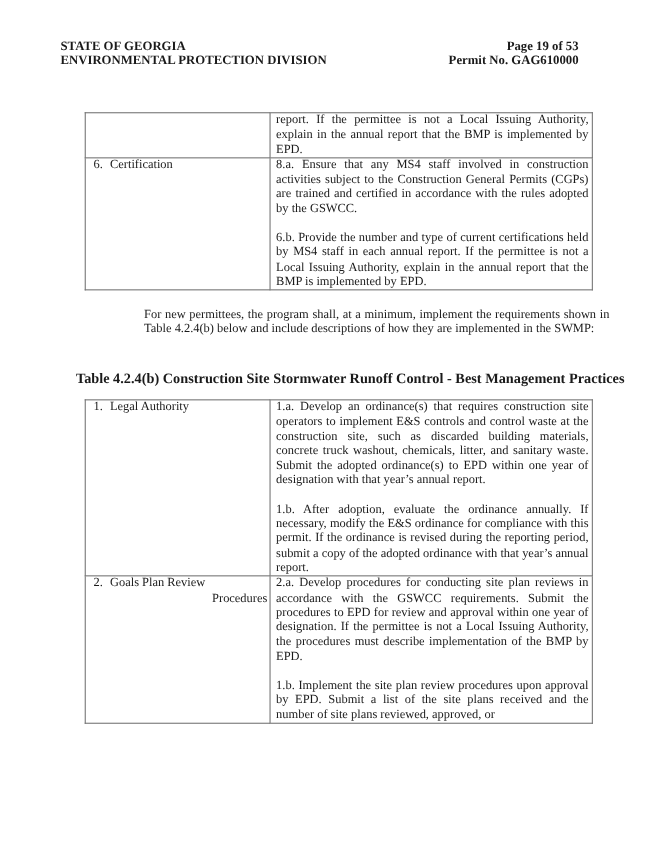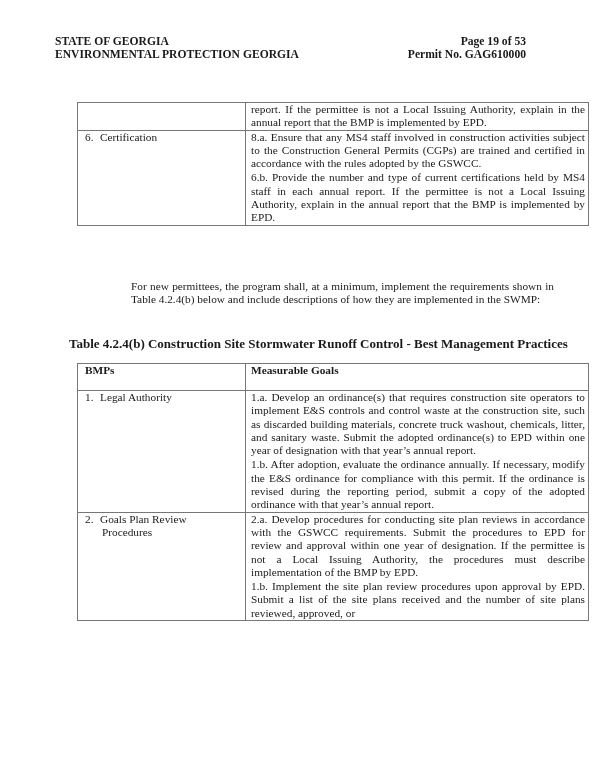--- a/index.html
+++ b/index.html
@@ -6,42 +6,42 @@
   body {
     width: 600px; height: 777px; position: relative; overflow: hidden;
     font-family: "Liberation Serif", serif; color: #1a1a1a;
     font-size: 11.3px; line-height: 13.3px;
   }
   .hdr { position: absolute; top: 35px; font-weight: bold; font-size: 11.6px; line-height: 13.4px; }
   .hdr-left { left: 55px; }
   .hdr-right { left: 375px; width: 123px; text-align: right; margin-left: 28px; }
   .hdr div { white-space: nowrap; }
 
-  table.doc { position: absolute; left: 77px; width: 512px; border-collapse: collapse; table-layout: fixed; font-family: Liberation Serif, serif; }
+  table.doc { position: absolute; left: 77px; width: 462px; border-collapse: collapse; table-layout: fixed; font-family: Liberation Serif, serif; }
   table.doc td { border: 1px solid #777; vertical-align: top; padding: 0 2px 0 5px; }
   table.doc td.c1 { width: 158px; padding-left: 7px; }
   table.doc td.c2 { text-align: justify; padding-right: 3px; }
   .t1 { top: 102px; }
   .t2 { top: 363px; }
   p.cell { margin: 0; }
-  p.gap { margin-top: 1px; }
+  p.gap { margin-top: 13px; }
   .hdrcell { font-weight: bold; height: 26px; }
   .num { display: inline-block; width: 15px; }
-  .indent2 { padding-left: 17px; }
+  .indent2 { padding-left: 17px; text-align: right; }
 
   .para { position: absolute; left: 103px; top: 280px; width: 423px; text-align: justify; margin-left: 28px; }
   .tcap { position: absolute; left: 69px; top: 338px; font-weight: bold; font-size: 13px; line-height: 11.4px; white-space: nowrap; }
   .tcap .l2 { padding-left: 78px; }
 </style>
 </head>
 <body>
 
 <div class="hdr hdr-left">
   <div>STATE OF GEORGIA</div>
-  <div>ENVIRONMENTAL PROTECTION GEORGIA</div>
+  <div>ENVIRONMENTAL PROTECTION DIVISION</div>
 </div>
 <div class="hdr hdr-right">
   <div>Page 19 of 53</div>
   <div>Permit No. GAG610000</div>
 </div>
 
 <table class="doc t1">
   <tbody>
       <tr>
     <td class="c1"></td>
@@ -60,24 +60,20 @@
   </table>
 
 <div class="para">For new permittees, the program shall, at a minimum, implement the requirements shown in Table 4.2.4(b) below and include descriptions of how they are implemented in the SWMP:</div>
 
 <div class="tcap">
   <div>Table 4.2.4(b) Construction Site Stormwater Runoff Control - Best Management Practices</div>
 </div>
 
 <table class="doc t2">
   <tbody>
-      <tr>
-    <td class="c1 hdrcell">BMPs</td>
-    <td class="hdrcell" style="padding-left:5px">Measurable Goals</td>
-  </tr>
   <tr>
     <td class="c1"><span class="num">1.</span><span>Legal Authority</span></td>
     <td class="c2">
       <p class="cell">1.a. Develop an ordinance(s) that requires construction site operators to implement E&amp;S controls and control waste at the construction site, such as discarded building materials, concrete truck washout, chemicals, litter, and sanitary waste. Submit the adopted ordinance(s) to EPD within one year of designation with that year’s annual report.</p>
       <p class="cell gap">1.b.  After adoption, evaluate the ordinance annually.  If necessary, modify the E&amp;S ordinance for compliance with this permit.  If the ordinance is revised during the reporting period, submit a copy of the adopted ordinance with that year’s annual report.</p>
     </td>
   </tr>
   <tr>
     <td class="c1">
       <div><span class="num">2.</span><span>Goals Plan Review</span></div>

